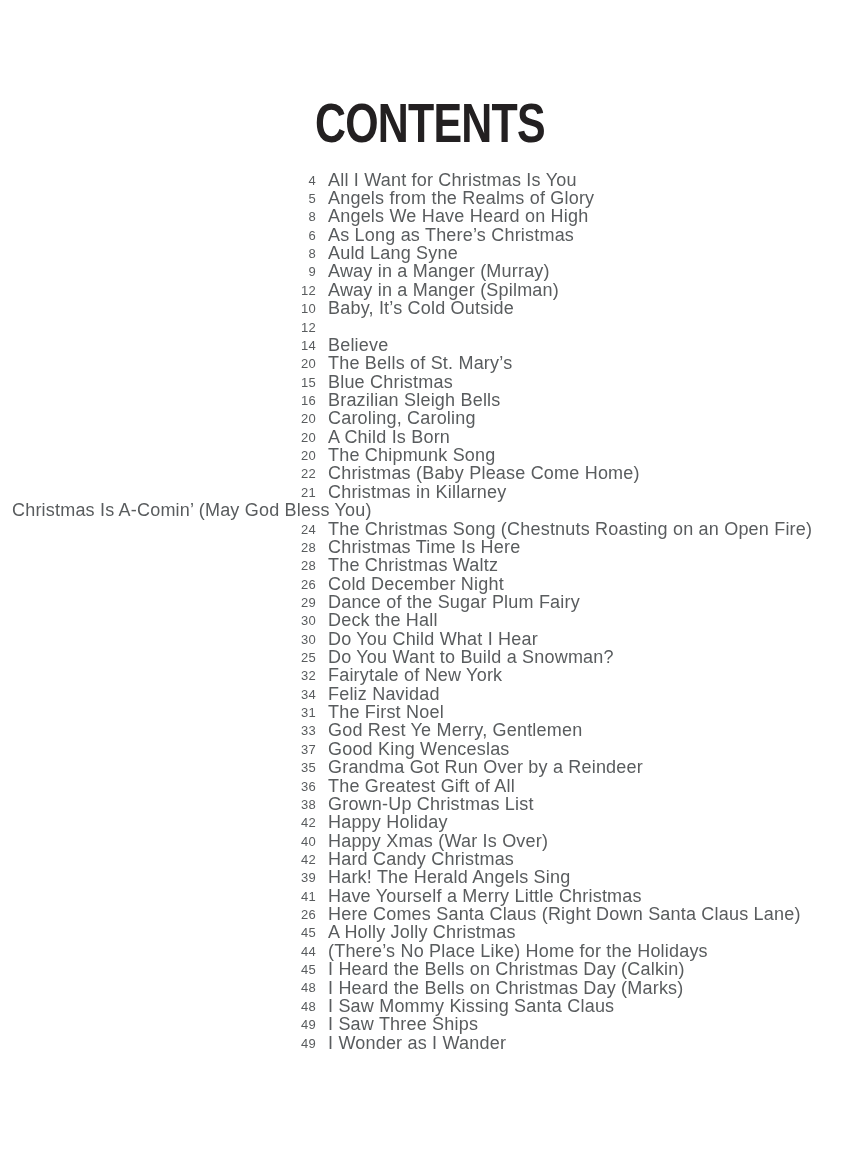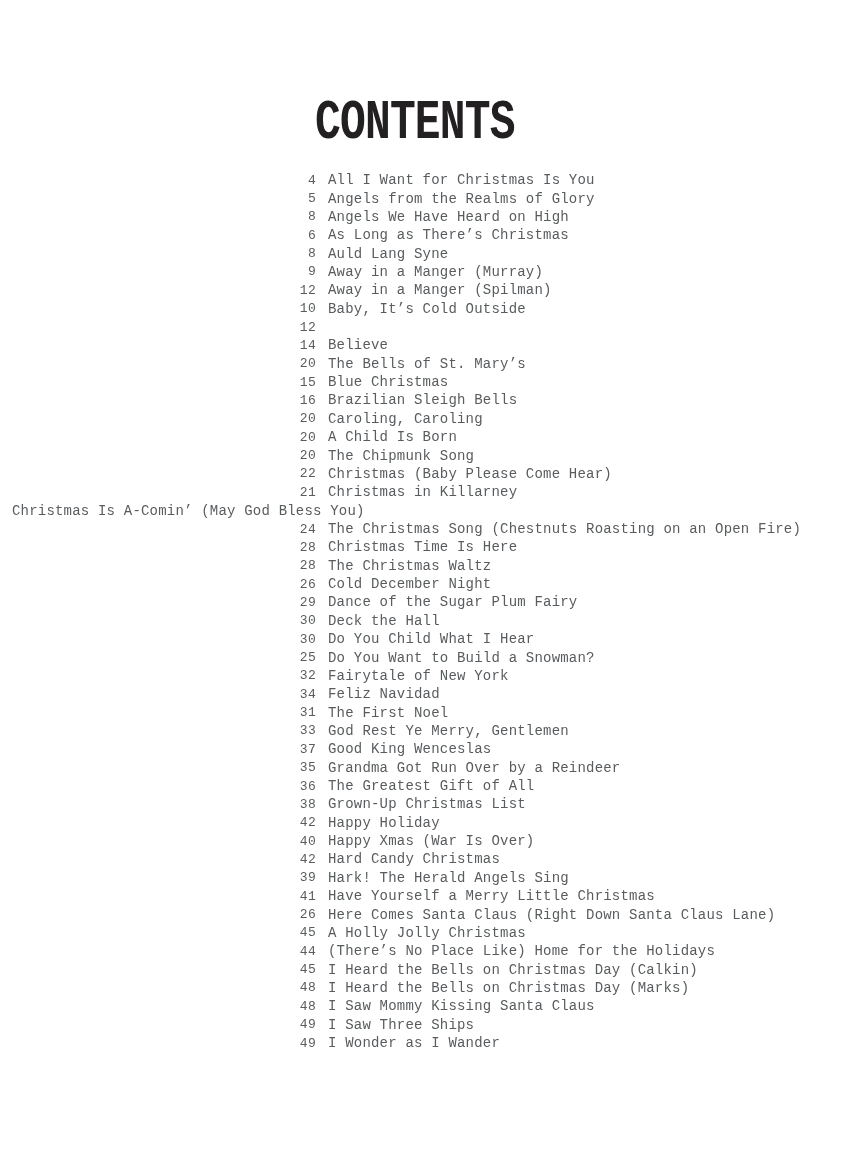--- a/index.html
+++ b/index.html
@@ -6,21 +6,21 @@
     margin: 0;
     padding: 0;
     background: #ffffff;
   }
   .sheet {
     position: relative;
     width: 864px;
     height: 1152px;
     background: var(--page-bg, #ffffff);
     overflow: hidden;
-    font-family: Liberation Mono, monospace;
+    font-family: Liberation Sans, sans-serif;
   }
   .heading {
     position: absolute;
     left: 315px;
     top: 96px;
     margin: 0;
     font-size: 55px;
     font-weight: 900;
     letter-spacing: -1px;
     color: var(--title-color, #232021);
@@ -43,21 +43,21 @@
   .num {
     display: inline-block;
     width: 316px;
     text-align: right;
     font-size: 13px;
     color: var(--text-color, #595c5e);
     letter-spacing: 0.3px;
   }
   .title {
     margin-left: 12px;
-    font-size: 14px;
+    font-size: 18px;
     color: var(--text-color, #595c5e);
     letter-spacing: 0.2px;
   }
 </style>
 </head>
 <body>
 
 <div class="sheet" style="--page-bg: #ffffff; --title-color: #232021; --text-color: #595c5e;">
   <h1 class="heading">CONTENTS</h1>
   <div class="toc" id="toc-list">
@@ -119,21 +119,21 @@
       <div class="row">
         <span class="num">20</span>
         <span class="title">A Child Is Born</span>
       </div>
       <div class="row">
         <span class="num">20</span>
         <span class="title">The Chipmunk Song</span>
       </div>
       <div class="row">
         <span class="num">22</span>
-        <span class="title">Christmas (Baby Please Come Hear)</span>
+        <span class="title">Christmas (Baby Please Come Home)</span>
       </div>
       <div class="row">
         <span class="num">21</span>
         <span class="title">Christmas in Killarney</span>
       </div>
       <div class="row">
         <span class="title">Christmas Is A-Comin’ (May God Bless You)</span>
       </div>
       <div class="row">
         <span class="num">24</span>

